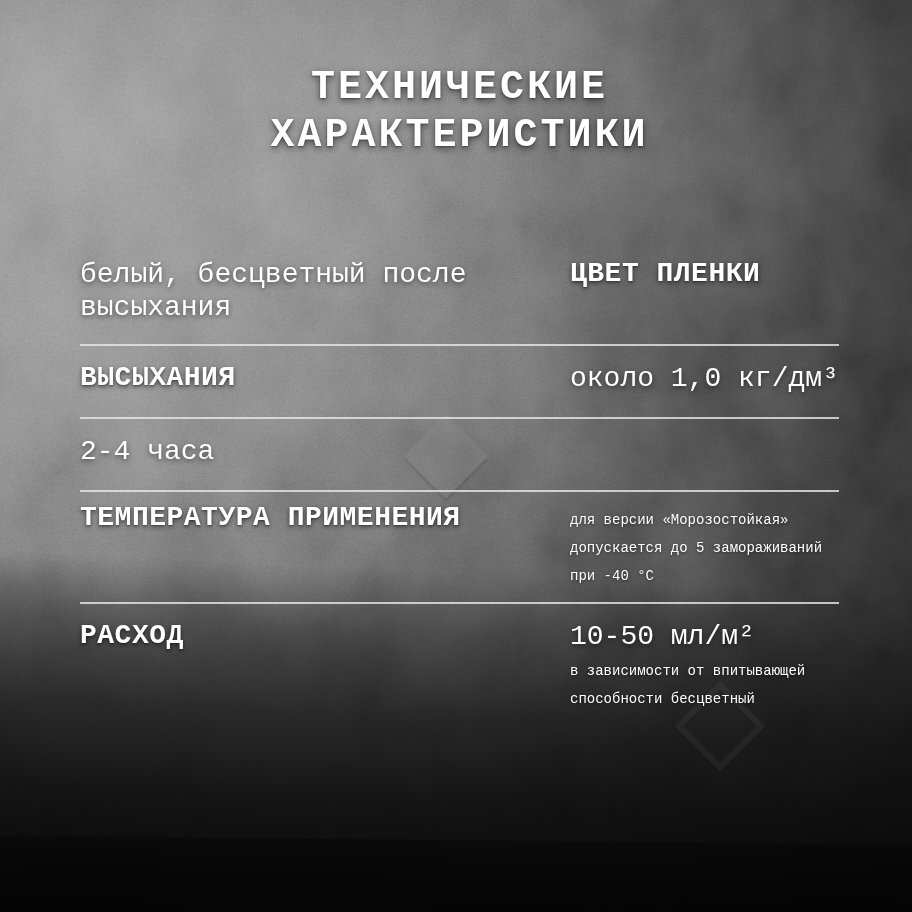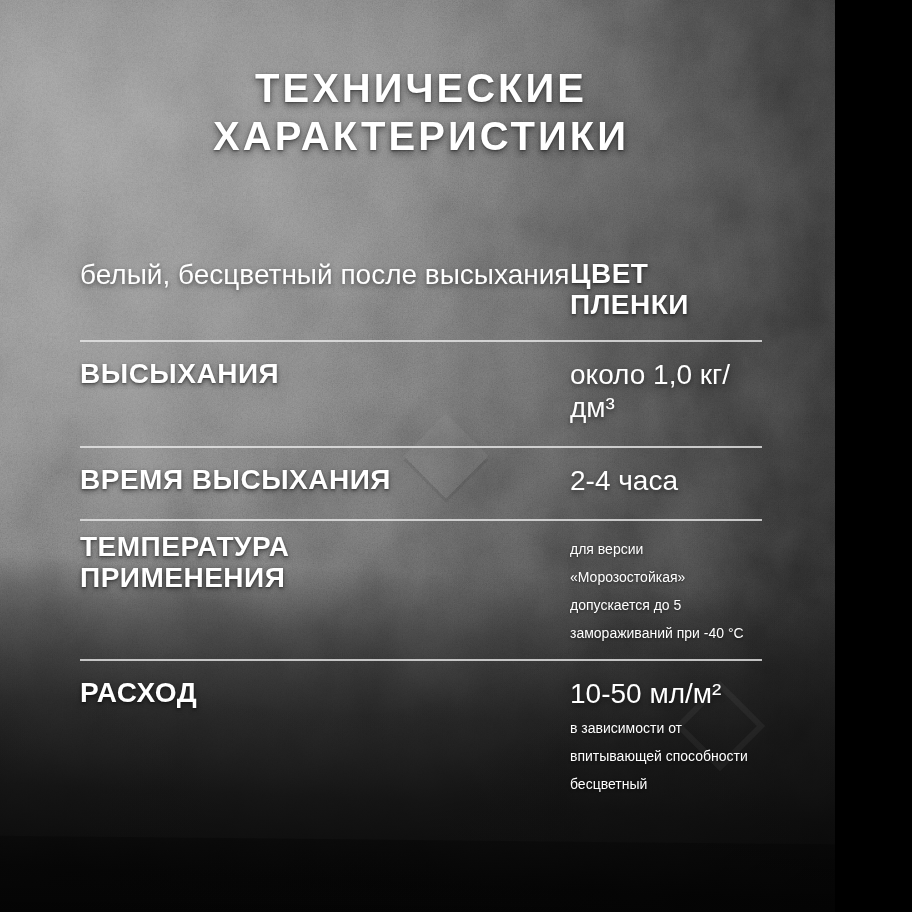--- a/index.html
+++ b/index.html
@@ -1,18 +1,18 @@
 <!DOCTYPE html>
 <html><head>
 <meta charset="utf-8">
 <style>
   html, body { margin:0; padding:0; background:#000; }
   .canvas {
-    position:relative; width:835px; height:912px; overflow:hidden;
-    font-family:Liberation Sans, sans-serif; color:#ffffff;
+    position:relative; width:912px; height:912px; overflow:hidden;
+    font-family:Liberation Mono, monospace; color:#ffffff;
     -webkit-font-smoothing:antialiased;
   }
 
   
   .bg-base {
     position:absolute; inset:0;
     background:
       radial-gradient(circle at 12% 10%, rgba(255,255,255,.10), rgba(255,255,255,0) 42%),
       radial-gradient(circle at 68% 42%, rgba(0,0,0,.10), rgba(0,0,0,0) 50%),
       linear-gradient(to right, rgba(0,0,0,0) 52%, rgba(0,0,0,.20) 78%, rgba(0,0,0,.38) 97%),
@@ -162,23 +162,20 @@
         </div>
         <div class="cell">
           <div class="value-main">около 1,0 кг/дм³</div>
 
         </div>
       </div>
       <div class="divider"></div>
 
       <div class="row row-3">
         <div class="cell">
-          <span class="label-text">ВРЕМЯ ВЫСЫХАНИЯ</span>
-        </div>
-        <div class="cell">
           <div class="value-main">2-4 часа</div>
 
         </div>
       </div>
       <div class="divider"></div>
 
       <div class="row row-4">
         <div class="cell">
           <span class="label-text">ТЕМПЕРАТУРА ПРИМЕНЕНИЯ</span>
         </div>

